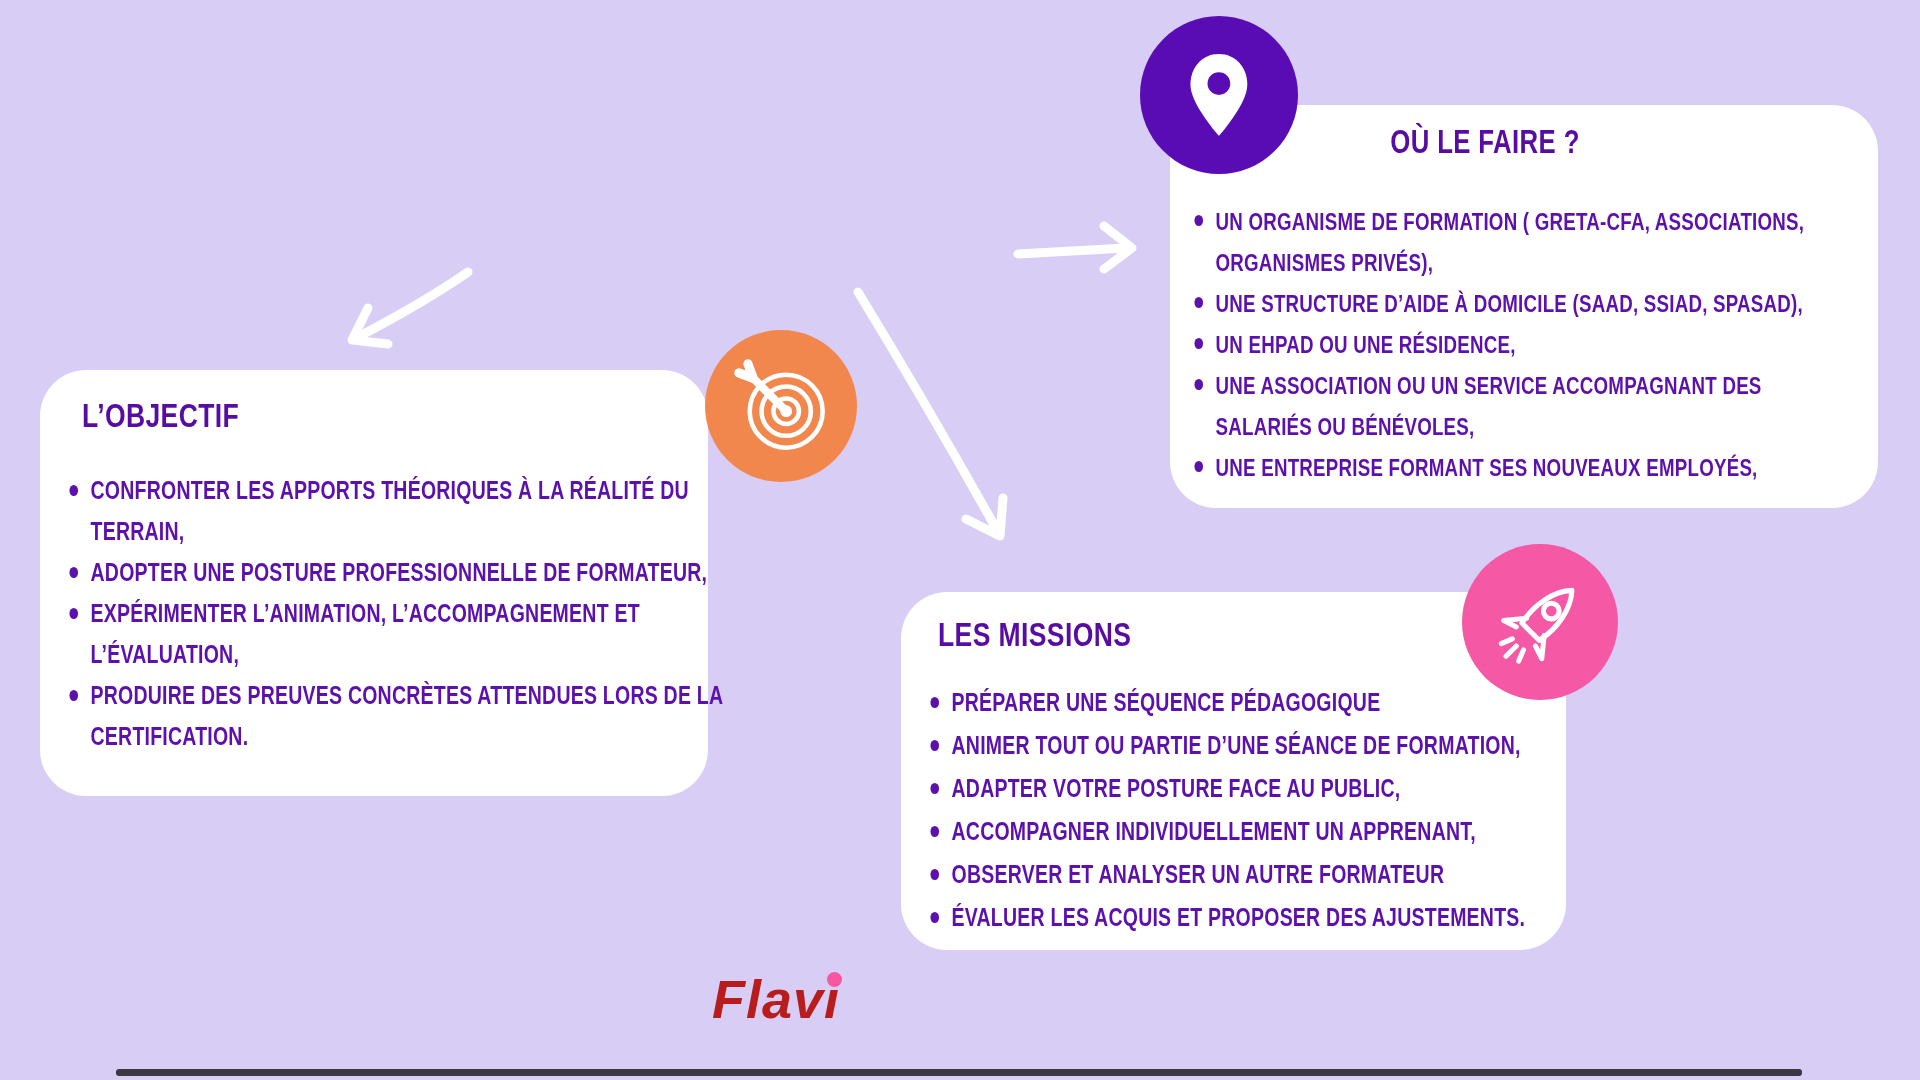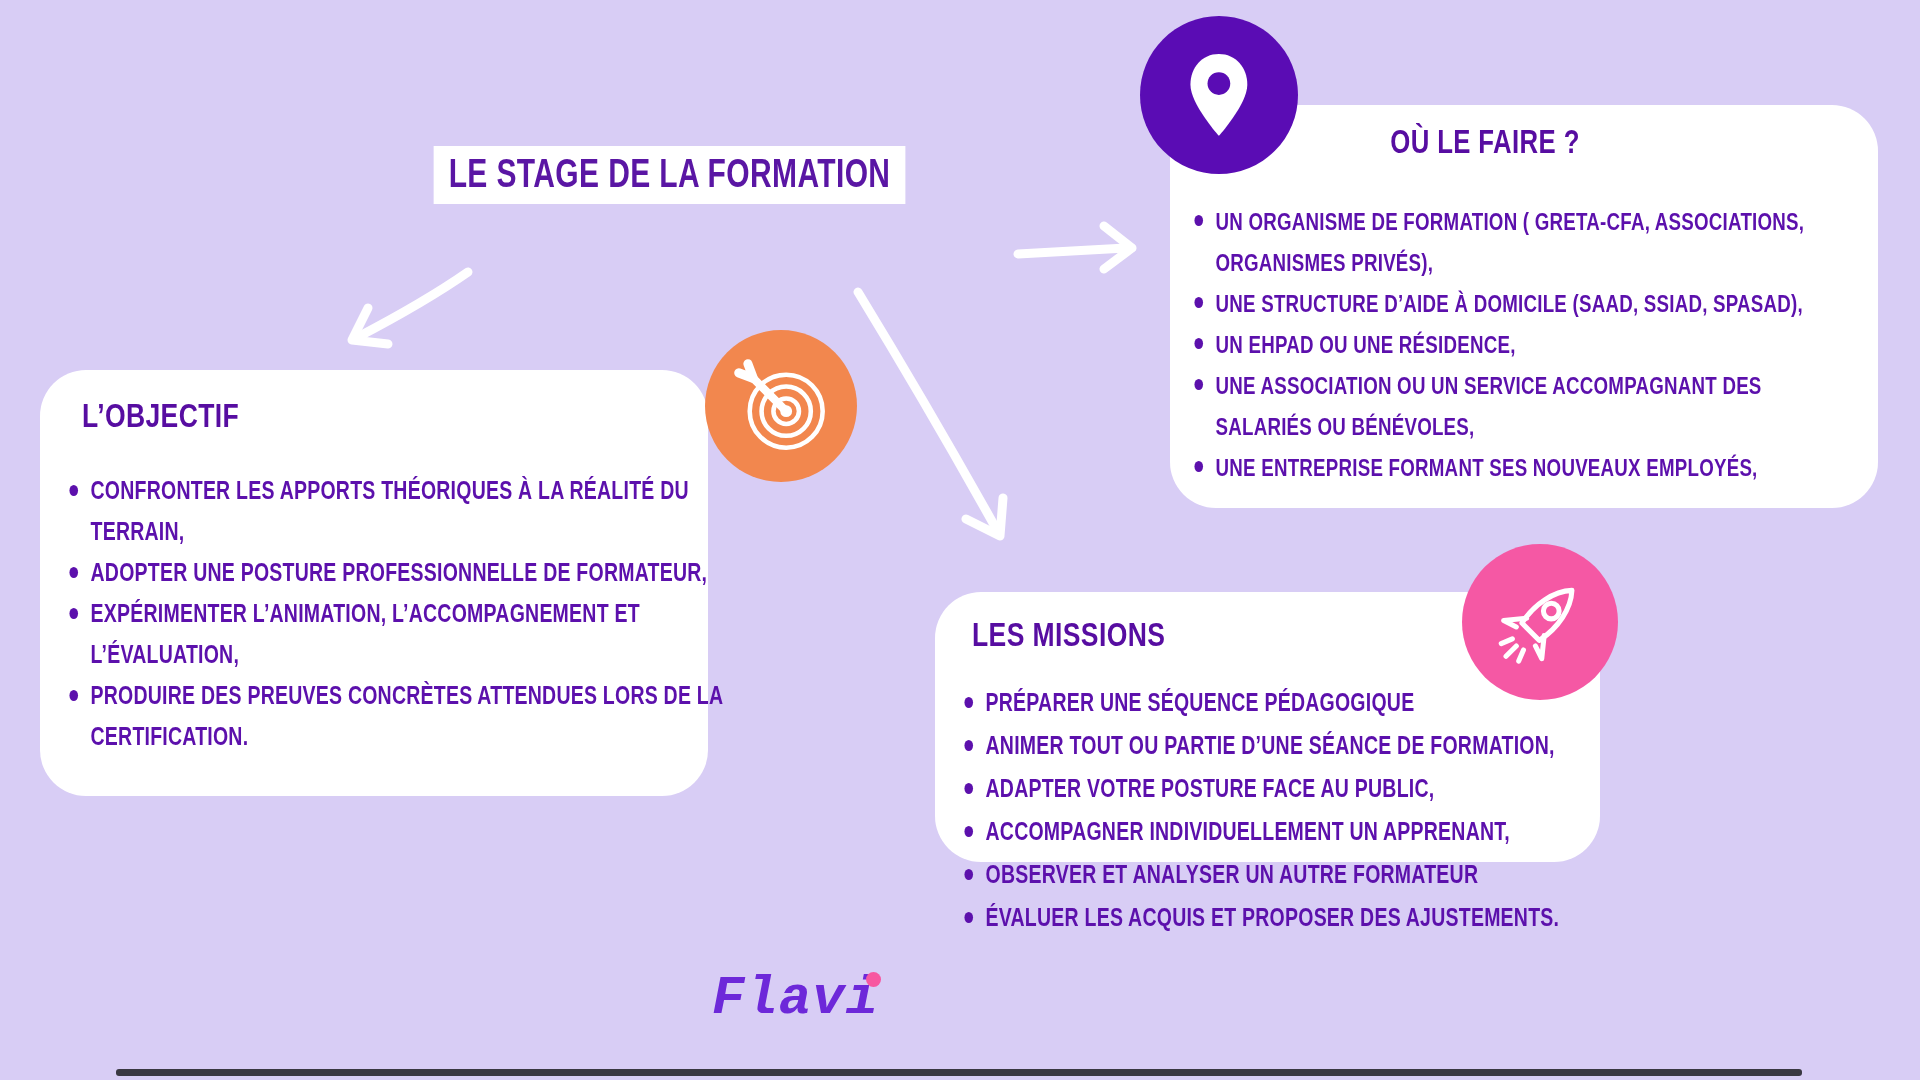--- a/index.html
+++ b/index.html
@@ -15,21 +15,21 @@
     font-weight:bold;font-size:40px;line-height:1.18;
     padding:4px 20px 7px;white-space:nowrap;
     transform:scaleX(0.75);transform-origin:center top;
     letter-spacing:.5px;
   }
   #title-line2{margin-top:12px;}
   
   .card{position:absolute;background:#FFFFFF;border-radius:46px;z-index:2;}
   #card-objectif{left:40px;top:370px;width:668px;height:426px;}
   #card-ou{left:1170px;top:105px;width:708px;height:403px;}
-  #card-missions{left:935px;top:592px;width:665px;height:270px;}
+  #card-missions{left:901px;top:592px;width:665px;height:358px;}
   .card h2{
     position:absolute;margin:0;color:#570DA1;font-weight:bold;
     transform:scaleX(0.78);transform-origin:left top;white-space:nowrap;
     letter-spacing:.5px;
   }
   #card-objectif h2{left:42px;top:26px;font-size:34px;}
   #card-ou h2{left:0;top:18px;width:100%;box-sizing:border-box;text-align:center;
               padding-right:100px;font-size:33px;transform-origin:center top;}
   #card-missions h2{left:37px;top:23px;font-size:34px;}
   .card ul{
@@ -52,39 +52,38 @@
   #circle-target{left:705px;top:330px;width:152px;height:152px;background:#F2874E;}
   #circle-pin{left:1140px;top:16px;width:158px;height:158px;background:#5A0CB4;}
   #circle-rocket{left:1462px;top:544px;width:156px;height:156px;background:#F558A4;}
   .icon-circle svg{width:72%;height:72%;}
   
   #arrows{position:absolute;left:0;top:0;z-index:3;}
   #arrows path{stroke:#FFFFFF;stroke-width:9;stroke-linecap:round;stroke-linejoin:round;fill:none;}
   
   #logo{
     position:absolute;left:712px;top:968px;z-index:5;
-    font-family:Liberation Mono, monospace;font-style:italic;font-weight:bold;
-    font-size:54px;color:#6d28d9;letter-spacing:1px;
+    font-family:Liberation Sans, sans-serif;font-style:italic;font-weight:bold;
+    font-size:54px;color:#b91c1c;letter-spacing:1px;
   }
   #logo-dot{
     position:absolute;right:-2px;top:4px;width:15px;height:15px;border-radius:50%;
     background:#F757A0;
   }
   #bottom-bar{
     position:absolute;left:116px;top:1069px;width:1686px;height:7px;
     background:#3A3842;border-radius:3px;z-index:1;
   }
 </style>
 </head>
 <body>
 
 <div id="canvas">
 
   <div id="title-block">
-    <div><span class="chip">LE STAGE DE LA FORMATION</span></div>
   </div>
 
   <svg id="arrows" width="1920" height="1080" viewBox="0 0 1920 1080" aria-hidden="true">
     <g>
       <path d="M468 272 Q425 302 356 338"></path>
       <path d="M352 340 L388 344 M352 340 L368 308"></path>
     </g>
     <g>
       <path d="M1018 254 L1126 248"></path>
       <path d="M1132 248 L1104 226 M1132 248 L1104 269"></path>

